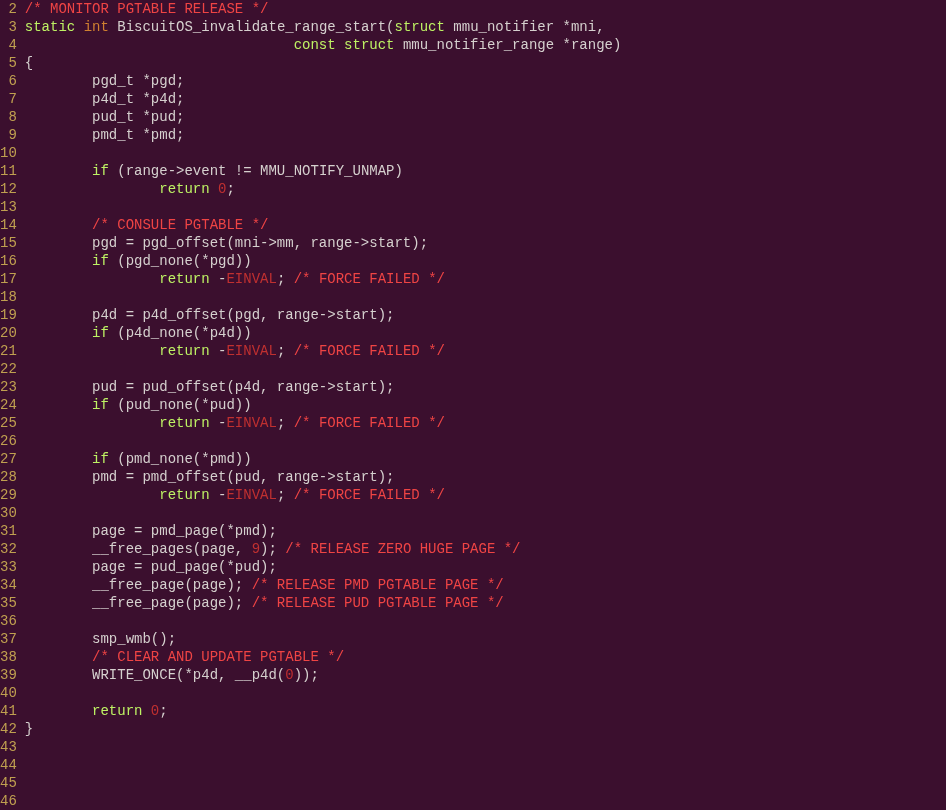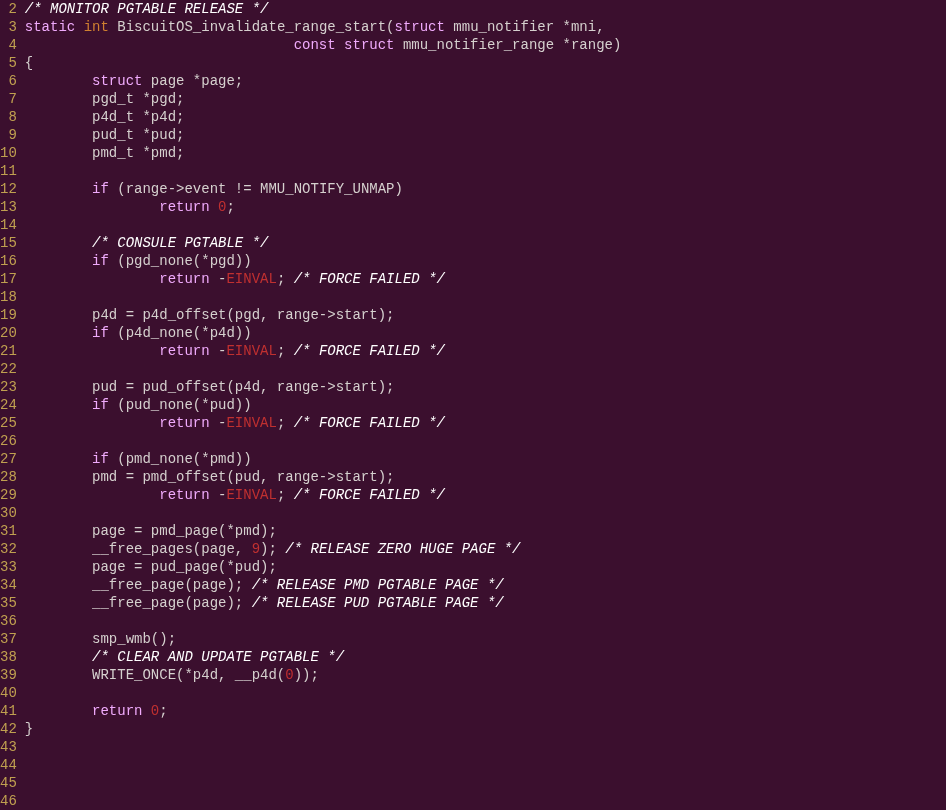--- a/index.html
+++ b/index.html
@@ -20,22 +20,22 @@
   text-align: right;
   padding-right: 6px;
   color: #c0a050;
   user-select: none;
 }
 .line-numbers div { height: 18px; }
 .code {
   padding-left: 2px;
 }
 .code div { height: 18px; white-space: pre; }
-.c-comment { color: #ffffff; font-style: italic; }
-.c-keyword { color: #f0abfc; }
+.c-comment { color: #ef4444; }
+.c-keyword { color: #bef264; }
 .c-type { color: #d08030; }
 .c-text { color: #d5d0ce; }
 .c-num { color: #c03030; }
 .c-error { color: #c03030; }
 </style>
 </head>
 <body>
 
 <div class="code-container">
   <div class="line-numbers">
@@ -83,30 +83,30 @@
       <div>43</div>
       <div>44</div>
       <div>45</div>
       <div>46</div>
     </div>
   <div class="code">
       <div><span class="c-comment">/* MONITOR PGTABLE RELEASE */</span></div>
       <div><span class="c-keyword">static</span><span class="c-text"> </span><span class="c-type">int</span><span class="c-text"> BiscuitOS_invalidate_range_start(</span><span class="c-keyword">struct</span><span class="c-text"> mmu_notifier *mni,</span></div>
       <div><span class="c-text">                                </span><span class="c-keyword">const</span><span class="c-text"> </span><span class="c-keyword">struct</span><span class="c-text"> mmu_notifier_range *range)</span></div>
       <div><span class="c-text">{</span></div>
-      <div><span class="c-text">        </span><span class="c-keyword">struct</span><span class="c-text"> page *page;</span></div>
       <div><span class="c-text">        pgd_t *pgd;</span></div>
       <div><span class="c-text">        p4d_t *p4d;</span></div>
       <div><span class="c-text">        pud_t *pud;</span></div>
       <div><span class="c-text">        pmd_t *pmd;</span></div>
       <div>&nbsp;</div>
       <div><span class="c-text">        </span><span class="c-keyword">if</span><span class="c-text"> (range-&gt;event != MMU_NOTIFY_UNMAP)</span></div>
       <div><span class="c-text">                </span><span class="c-keyword">return</span><span class="c-text"> </span><span class="c-num">0</span><span class="c-text">;</span></div>
       <div>&nbsp;</div>
       <div><span class="c-text">        </span><span class="c-comment">/* CONSULE PGTABLE */</span></div>
+      <div><span class="c-text">        pgd = pgd_offset(mni-&gt;mm, range-&gt;start);</span></div>
       <div><span class="c-text">        </span><span class="c-keyword">if</span><span class="c-text"> (pgd_none(*pgd))</span></div>
       <div><span class="c-text">                </span><span class="c-keyword">return</span><span class="c-text"> -</span><span class="c-error">EINVAL</span><span class="c-text">; </span><span class="c-comment">/* FORCE FAILED */</span></div>
       <div>&nbsp;</div>
       <div><span class="c-text">        p4d = p4d_offset(pgd, range-&gt;start);</span></div>
       <div><span class="c-text">        </span><span class="c-keyword">if</span><span class="c-text"> (p4d_none(*p4d))</span></div>
       <div><span class="c-text">                </span><span class="c-keyword">return</span><span class="c-text"> -</span><span class="c-error">EINVAL</span><span class="c-text">; </span><span class="c-comment">/* FORCE FAILED */</span></div>
       <div>&nbsp;</div>
       <div><span class="c-text">        pud = pud_offset(p4d, range-&gt;start);</span></div>
       <div><span class="c-text">        </span><span class="c-keyword">if</span><span class="c-text"> (pud_none(*pud))</span></div>
       <div><span class="c-text">                </span><span class="c-keyword">return</span><span class="c-text"> -</span><span class="c-error">EINVAL</span><span class="c-text">; </span><span class="c-comment">/* FORCE FAILED */</span></div>

